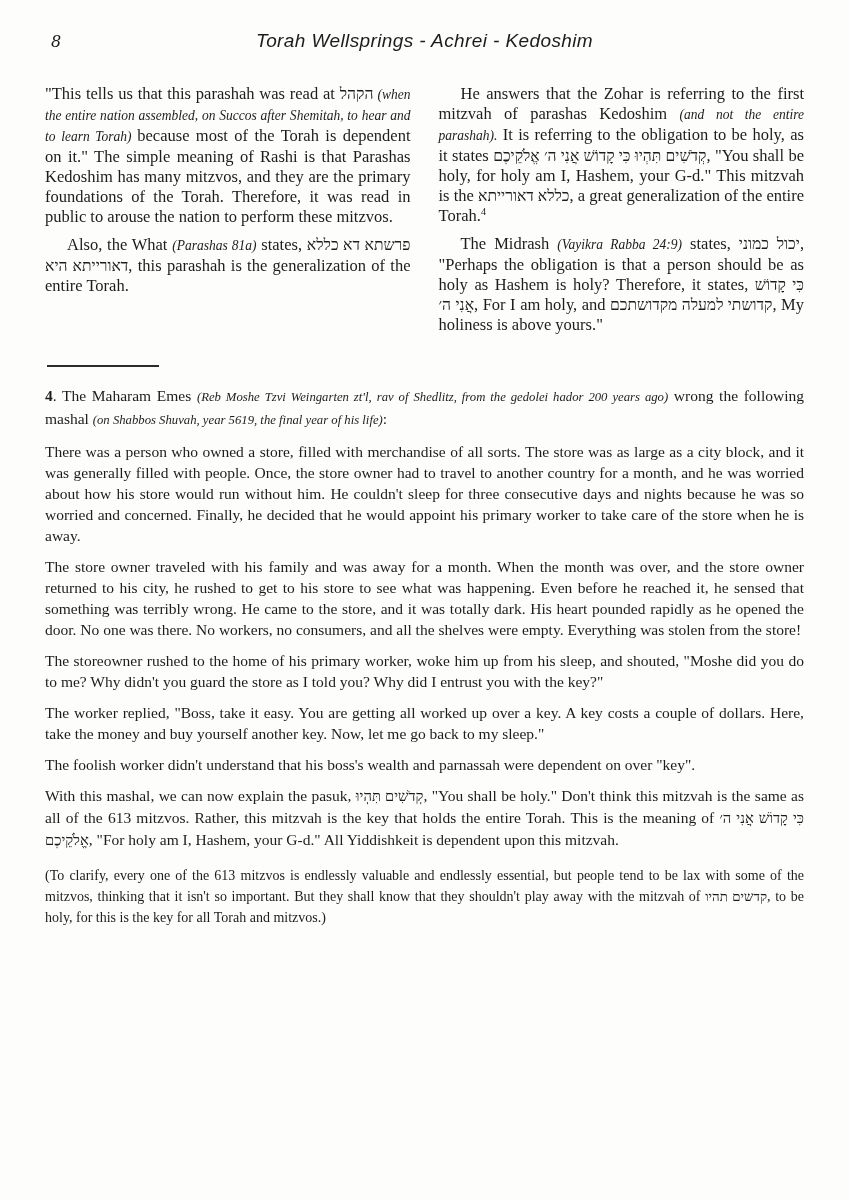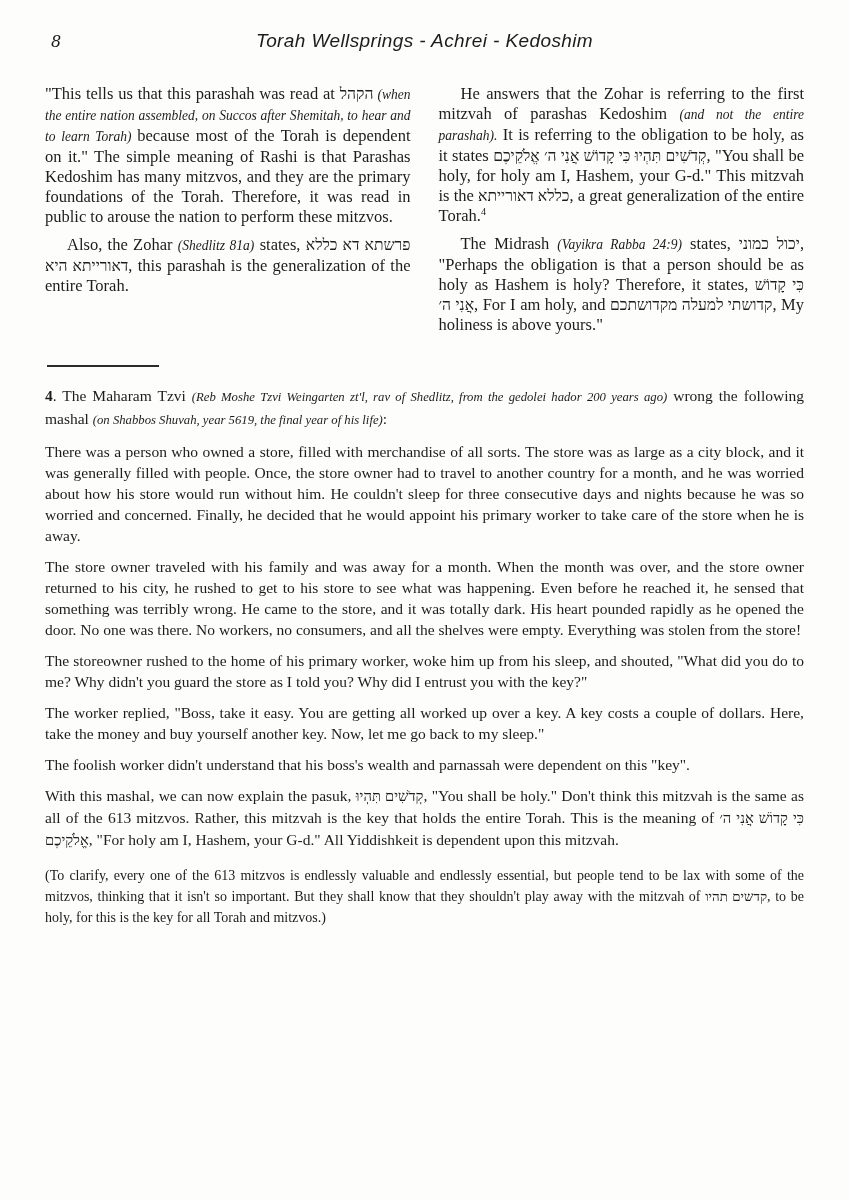--- a/index.html
+++ b/index.html
@@ -56,33 +56,33 @@
 <div class="page">
 
   <div class="hdr">
     <span class="pagenum">8</span>
     <span class="title">Torah Wellsprings - Achrei - Kedoshim</span>
   </div>
 
   <div class="columns">
     <div class="col">
       <p class="body-p"><span class="run-n">"This tells us that this parashah was read at </span><span class="run-h">הקהל</span><span class="run-s"> (when the entire nation assembled, on Succos after Shemitah, to hear and to learn Torah) </span><span class="run-n">because most of the Torah is dependent on it." The simple meaning of Rashi is that Parashas Kedoshim has many mitzvos, and they are the primary foundations of the Torah. Therefore, it was read in public to arouse the nation to perform these mitzvos.</span></p>
-      <p class="body-p indent"><span class="run-n">Also, the Zohar </span><span class="run-s">(Shedlitz 81a)</span><span class="run-n"> states, </span><span class="run-h">פרשתא דא כללא דאורייתא היא</span><span class="run-n">, this parashah is the generalization of the entire Torah.</span></p>
+      <p class="body-p indent"><span class="run-n">Also, the What </span><span class="run-s">(Parashas 81a)</span><span class="run-n"> states, </span><span class="run-h">פרשתא דא כללא דאורייתא היא</span><span class="run-n">, this parashah is the generalization of the entire Torah.</span></p>
     </div>
     <div class="col">
       <p class="body-p indent"><span class="run-n">He answers that the Zohar is referring to the first mitzvah of parashas Kedoshim </span><span class="run-s">(and not the entire parashah).</span><span class="run-n"> It is referring to the obligation to be holy, as it states </span><span class="run-h">קְדֹשִׁים תִּהְיוּ כִּי קָדוֹשׁ אֲנִי ה׳ אֱלֹקֵיכֶם</span><span class="run-n">, "You shall be holy, for holy am I, Hashem, your G-d." This mitzvah is the </span><span class="run-h">כללא דאורייתא</span><span class="run-n">, a great generalization of the entire Torah.</span><span class="run-sup">4</span></p>
       <p class="body-p indent"><span class="run-n">The Midrash </span><span class="run-s">(Vayikra Rabba 24:9)</span><span class="run-n"> states, </span><span class="run-h">יכול כמוני</span><span class="run-n">, "Perhaps the obligation is that a person should be as holy as Hashem is holy? Therefore, it states, </span><span class="run-h">כִּי קָדוֹשׁ אֲנִי ה׳</span><span class="run-n">, For I am holy, and </span><span class="run-h">קדושתי למעלה מקדושתכם</span><span class="run-n">, My holiness is above yours."</span></p>
     </div>
   </div>
 
   <div class="footnotes">
     <div class="fn-divider"></div>
-    <p class="fn-p"><span class="run-b">4</span><span class="run-n">. The Maharam Tzvi </span><span class="run-s">(Reb Moshe Tzvi Weingarten zt'l, rav of Shedlitz, from the gedolei hador 200 years ago)</span><span class="run-n"> wrong the following mashal </span><span class="run-s">(on Shabbos Shuvah, year 5619, the final year of his life)</span><span class="run-n">:</span></p>
+    <p class="fn-p"><span class="run-b">4</span><span class="run-n">. The Maharam Emes </span><span class="run-s">(Reb Moshe Tzvi Weingarten zt'l, rav of Shedlitz, from the gedolei hador 200 years ago)</span><span class="run-n"> wrong the following mashal </span><span class="run-s">(on Shabbos Shuvah, year 5619, the final year of his life)</span><span class="run-n">:</span></p>
     <p class="fn-p"><span class="run-n">There was a person who owned a store, filled with merchandise of all sorts. The store was as large as a city block, and it was generally filled with people. Once, the store owner had to travel to another country for a month, and he was worried about how his store would run without him. He couldn't sleep for three consecutive days and nights because he was so worried and concerned. Finally, he decided that he would appoint his primary worker to take care of the store when he is away.</span></p>
     <p class="fn-p"><span class="run-n">The store owner traveled with his family and was away for a month. When the month was over, and the store owner returned to his city, he rushed to get to his store to see what was happening. Even before he reached it, he sensed that something was terribly wrong. He came to the store, and it was totally dark. His heart pounded rapidly as he opened the door. No one was there. No workers, no consumers, and all the shelves were empty. Everything was stolen from the store!</span></p>
-    <p class="fn-p"><span class="run-n">The storeowner rushed to the home of his primary worker, woke him up from his sleep, and shouted, "What did you do to me? Why didn't you guard the store as I told you? Why did I entrust you with the key?"</span></p>
+    <p class="fn-p"><span class="run-n">The storeowner rushed to the home of his primary worker, woke him up from his sleep, and shouted, "Moshe did you do to me? Why didn't you guard the store as I told you? Why did I entrust you with the key?"</span></p>
     <p class="fn-p"><span class="run-n">The worker replied, "Boss, take it easy. You are getting all worked up over a key. A key costs a couple of dollars. Here, take the money and buy yourself another key. Now, let me go back to my sleep."</span></p>
-    <p class="fn-p"><span class="run-n">The foolish worker didn't understand that his boss's wealth and parnassah were dependent on this "key".</span></p>
+    <p class="fn-p"><span class="run-n">The foolish worker didn't understand that his boss's wealth and parnassah were dependent on over "key".</span></p>
     <p class="fn-p"><span class="run-n">With this mashal, we can now explain the pasuk, </span><span class="run-h">קְדֹשִׁים תִּהְיוּ</span><span class="run-n">, "You shall be holy." Don't think this mitzvah is the same as all of the 613 mitzvos. Rather, this mitzvah is the key that holds the entire Torah. This is the meaning of </span><span class="run-h">כִּי קָדוֹשׁ אֲנִי ה׳ אֱלֹקֵיכֶם</span><span class="run-n">, "For holy am I, Hashem, your G-d." All Yiddishkeit is dependent upon this mitzvah.</span></p>
     <p class="fn-p fn-small"><span class="run-n">(To clarify, every one of the 613 mitzvos is endlessly valuable and endlessly essential, but people tend to be lax with some of the mitzvos, thinking that it isn't so important. But they shall know that they shouldn't play away with the mitzvah of </span><span class="run-h">קדשים תהיו</span><span class="run-n">, to be holy, for this is the key for all Torah and mitzvos.)</span></p>
   </div>
 
 </div>
 
 </body></html>

